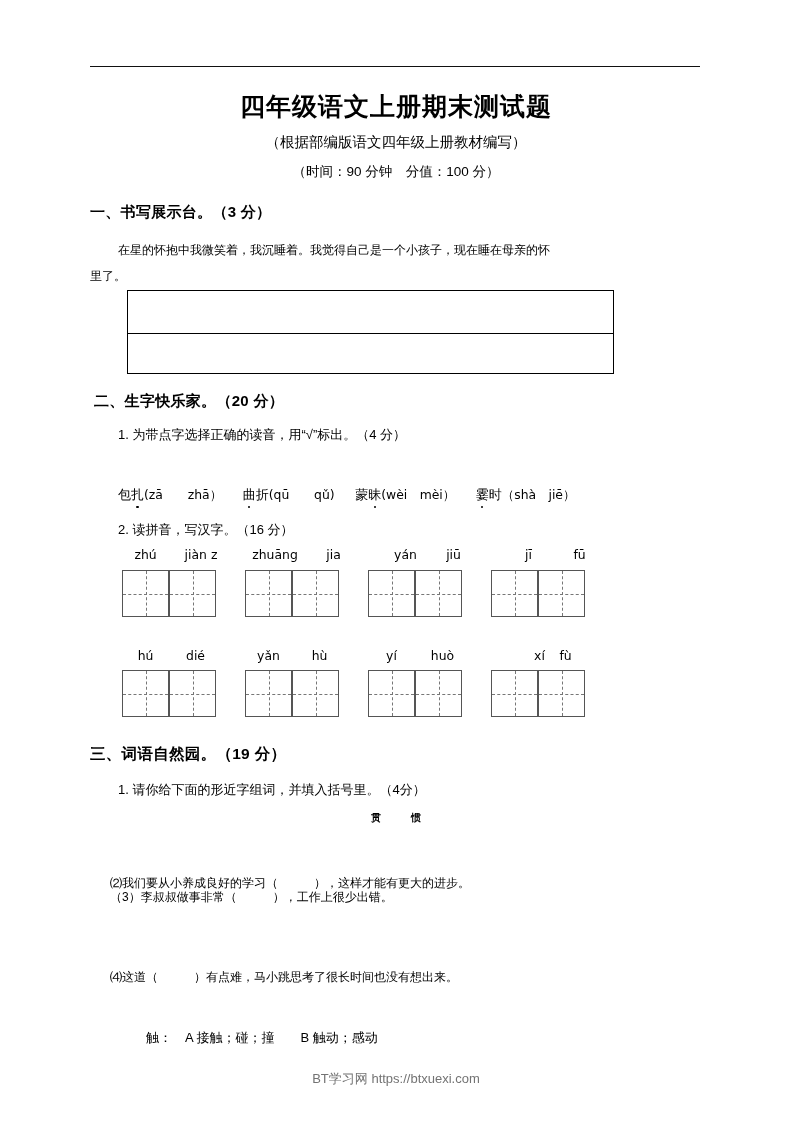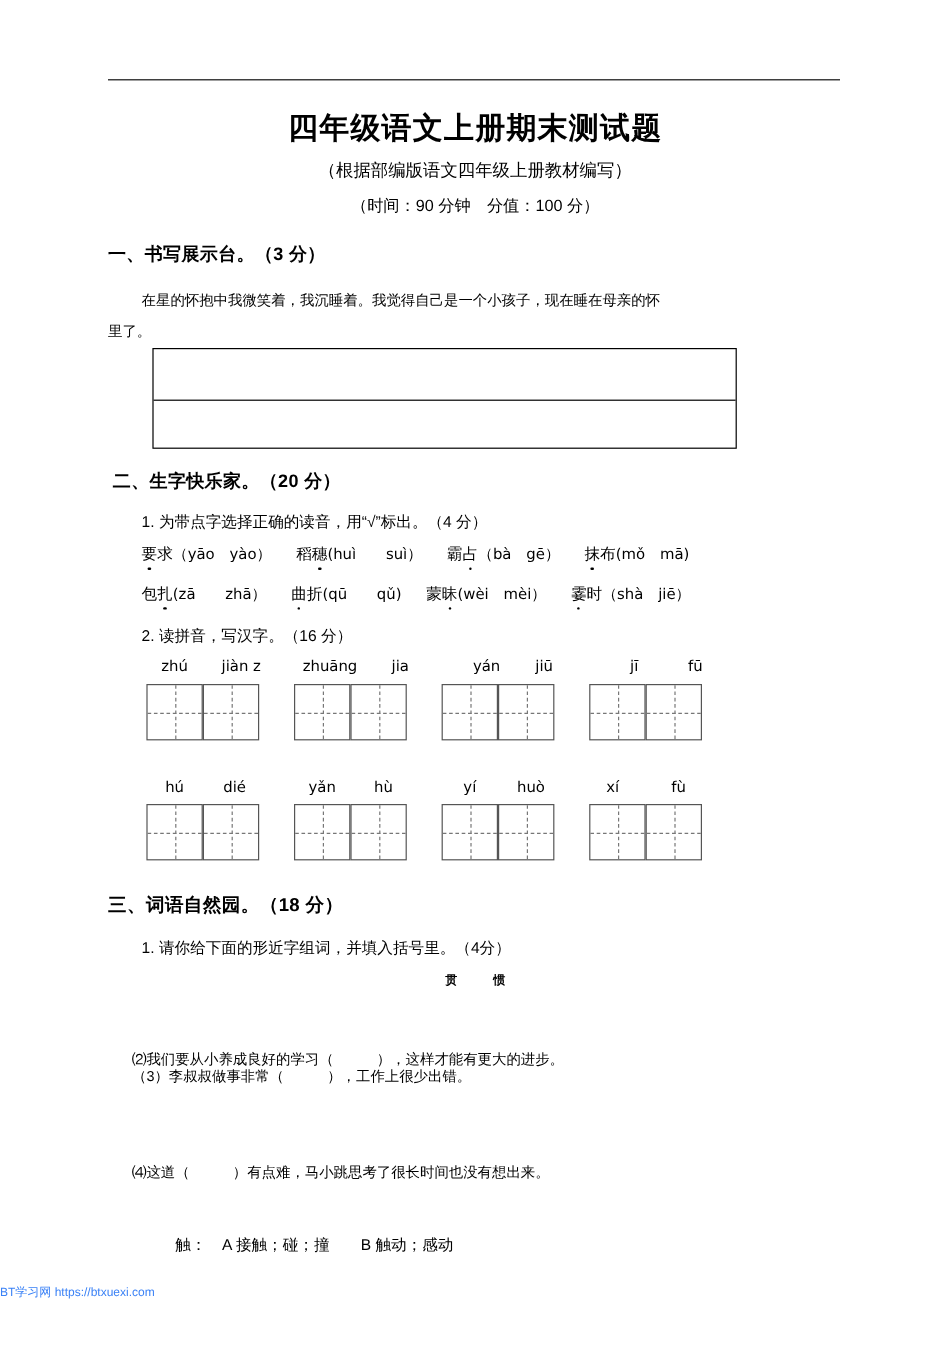--- a/index.html
+++ b/index.html
@@ -129,22 +129,23 @@
     position: absolute;
     font-family: "DejaVu Sans", sans-serif;
     font-size: 12.4px;
     text-align: center;
     white-space: nowrap;
   }
   .footer {
     position: absolute;
     left: 0; top: 1070px;
     width: 792px;
-    font-size: 10px;
-    color: #3b82f6;
+    text-align: center;
+    font-size: 13px;
+    color: #737373;
   }
 </style>
 </head>
 <body>
 
 <div class="page">
 
   <div class="top-rule"></div>
 
   <div class="title">四年级语文上册期末测试题</div>
@@ -155,26 +156,20 @@
   <div class="body-text" style="left:90px; top:237px; width:615px; text-indent:28px;">在星的怀抱中我微笑着，我沉睡着。我觉得自己是一个小孩子，现在睡在母亲的怀</div>
   <div class="body-text" style="left:90px; top:263px; width:615px;">里了。</div>
 
   <div class="write-box">
     <div class="divider"></div>
   </div>
 
   <div class="sec-head" style="left:94px; top:392px;text-align:center;">二、生字快乐家。（20 分）</div>
   <div class="q-sub" style="left:118px; top:426px;">1. 为带点字选择正确的读音，用“√”标出。（4 分）</div>
 
-  <div class="pinyin-row" style="left:118px; top:453px;">
-    <span class="grp"><span class="dotted">要</span>求<span class="py">（yāo　yào）</span></span>
-    <span class="grp">稻<span class="dotted">穗</span><span class="py">(huì　　suì）</span></span>
-    <span class="grp">霸<span class="dotted">占</span><span class="py">（bà　gē）</span></span>
-    <span class="grp"><span class="dotted">抹</span>布<span class="py">(mǒ　mā)</span></span>
-  </div>
 
   <div class="pinyin-row" style="left:118px; top:486px;">
     <span class="grp">包<span class="dotted">扎</span><span class="py">(zā　　zhā）</span></span>
     <span class="grp"><span class="dotted">曲</span>折<span class="py">(qū　　qǔ)</span></span>
     <span class="grp">蒙<span class="dotted">昧</span><span class="py">(wèi　mèi）</span></span>
     <span class="grp"><span class="dotted">霎</span>时<span class="py">（shà　jiē）</span></span>
   </div>
 
   <div class="q-sub" style="left:118px; top:521px;">2. 读拼音，写汉字。（16 分）</div>
 
@@ -205,21 +200,21 @@
       <div class="cell"></div>
     </div>
   </div>
 
   <div class="pylabel" style="left:122px; top:648px; width:47px;">hú</div>
   <div class="pylabel" style="left:172px; top:648px; width:47px;">dié</div>
   <div class="pylabel" style="left:245px; top:648px; width:47px;">yǎn</div>
   <div class="pylabel" style="left:296px; top:648px; width:47px;">hù</div>
   <div class="pylabel" style="left:368px; top:648px; width:47px;">yí</div>
   <div class="pylabel" style="left:419px; top:648px; width:47px;">huò</div>
-  <div class="pylabel" style="left:487px; top:648px; width:47px;">xí</div>
+  <div class="pylabel" style="left:516px; top:648px; width:47px;">xí</div>
   <div class="pylabel" style="left:542px; top:648px; width:47px;">fù</div>
 
   <div class="grid-row">
     <div class="pair" style="left:122px; top:670px;">
       <div class="cell"></div>
       <div class="cell"></div>
     </div>
     <div class="pair" style="left:245px; top:670px;">
       <div class="cell"></div>
       <div class="cell"></div>
@@ -227,21 +222,21 @@
     <div class="pair" style="left:368px; top:670px;">
       <div class="cell"></div>
       <div class="cell"></div>
     </div>
     <div class="pair" style="left:491px; top:670px;">
       <div class="cell"></div>
       <div class="cell"></div>
     </div>
   </div>
 
-  <div class="sec-head" style="left:90px; top:744px; font-size:15.5px;">三、词语自然园。（18 分）</div>
+  <div class="sec-head" style="left:90px; top:744px; font-size:15.5px;">三、词语自然园。（19 分）</div>
   <div class="q-sub" style="left:118px; top:781px;">1. 请你给下面的形近字组词，并填入括号里。（4分）</div>
   <div class="q-line" style="left:0; top:810px; width:792px; text-align:center; font-weight:bold; font-size:10px;">贯　　　惯</div>
   <div class="body-text" style="left:110px; top:870px; width:600px;">⑵我们要从小养成良好的学习（　　　），这样才能有更大的进步。</div>
   <div class="body-text" style="left:110px; top:884px; width:600px;">（3）李叔叔做事非常（　　　），工作上很少出错。</div>
   <div class="body-text" style="left:110px; top:964px; width:600px;">⑷这道（　　　）有点难，马小跳思考了很长时间也没有想出来。</div>
   <div class="q-sub" style="left:146px; top:1029px;">触：　A 接触；碰；撞　　B 触动；感动</div>
 
   <div class="footer">BT学习网 https://btxuexi.com</div>
 
 </div>

